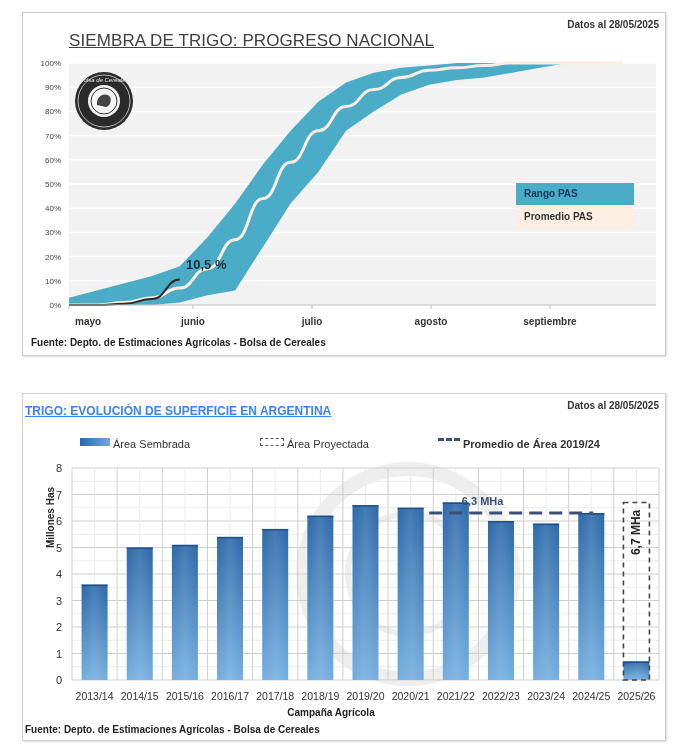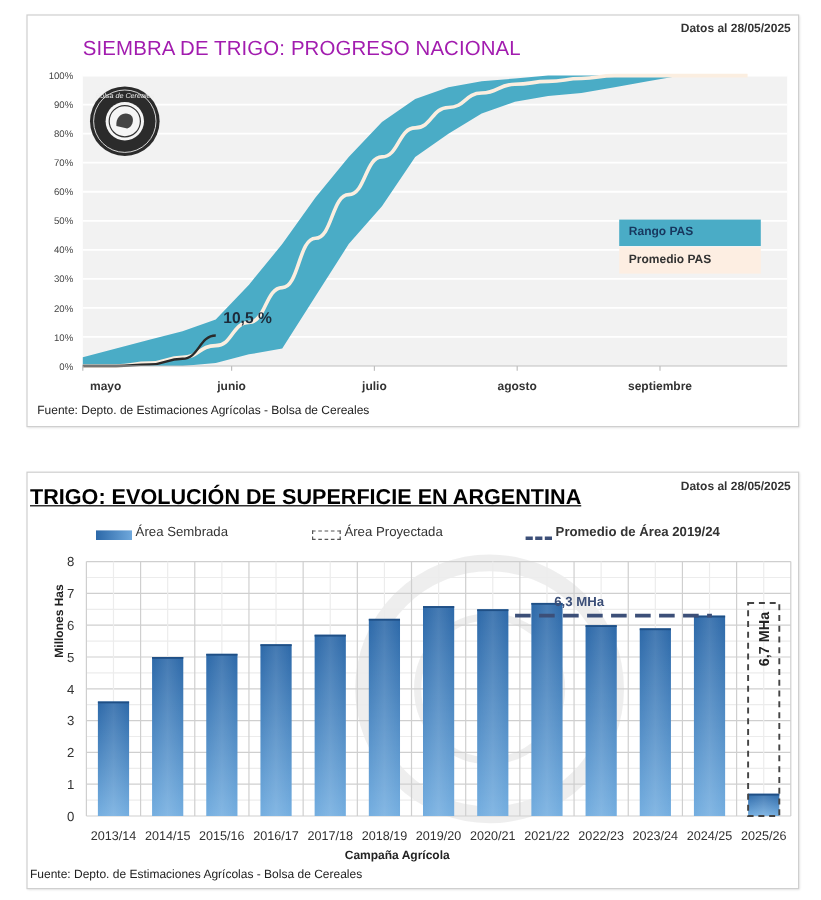--- a/index.html
+++ b/index.html
@@ -1,26 +1,26 @@
 <!DOCTYPE html>
 <html><head>
 <meta charset="utf-8">
 <style>
   html, body { margin:0; padding:0; background:#ffffff; }
   body { width:684px; height:750px; position:relative; overflow:hidden; font-family:"Liberation Sans", "DejaVu Sans", sans-serif; color:#222; }
   .panel { position:absolute; background:#fff; border:1px solid #cfcfcf; box-shadow:1px 1px 2px rgba(0,0,0,0.15); }
   #p1 { left:22px; top:12px; width:642px; height:342px; }
   #p2 { left:22px; top:393px; width:642px; height:346px; }
   .date { position:absolute; font-size:10px; font-weight:bold; color:#333;margin-left:36px; }
-  .title1 { position:absolute; left:46px; top:18px; font-size:17px; color:#a21caf; letter-spacing:0.1px; }
-  .title2 { position:absolute; left:2px; top:10px; font-size:18px; font-weight:bold; color:#000000; text-decoration:underline; }
-  .source { position:absolute; font-size:10px; font-weight:normal; color:#222; }
+  .title1 { position:absolute; left:46px; top:18px; font-size:17px; color:#404040; text-decoration:underline; letter-spacing:0.1px; }
+  .title2 { position:absolute; left:2px; top:10px; font-size:12px; font-weight:bold; color:#3b82f6; text-decoration:underline; }
+  .source { position:absolute; font-size:10px; font-weight:bold; color:#222; }
   svg text { font-family:"Liberation Sans", "DejaVu Sans", sans-serif; }
   .legend-box { position:absolute; left:493px; width:118px; height:22px; font-size:10px; font-weight:bold; line-height:22px; padding-left:8px; box-sizing:border-box; }
-  .lg2 { position:absolute; top:44px; font-size:11px; color:#333; display:flex; align-items:flex-end; gap:3px; }
+  .lg2 { position:absolute; top:44px; font-size:11px; color:#333; display:flex; align-items:flex-start; gap:3px; }
   .axis-title-y { position:absolute; left:-8px; top:118px; transform:rotate(-90deg); transform-origin:center; font-size:10px; font-weight:bold; width:70px; text-align:center; }
 </style>
 </head>
 <body>
 
 <div id="p1" class="panel">
   <div class="date" style="right:6px; top:6px;">Datos al 28/05/2025</div>
   <div class="title1">SIEMBRA DE TRIGO: PROGRESO NACIONAL</div>
 
   <svg width="642" height="342" style="position:absolute;left:0;top:0;">

